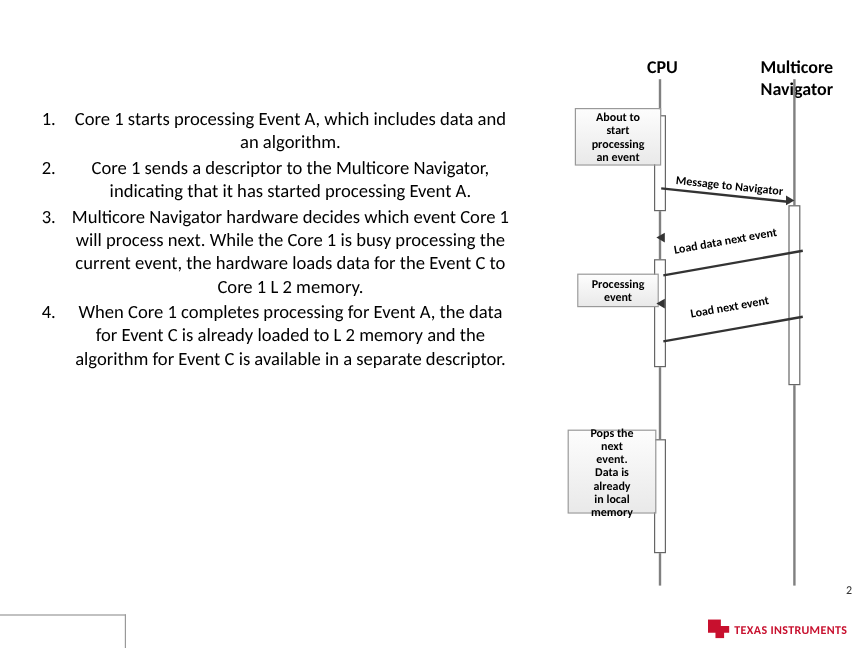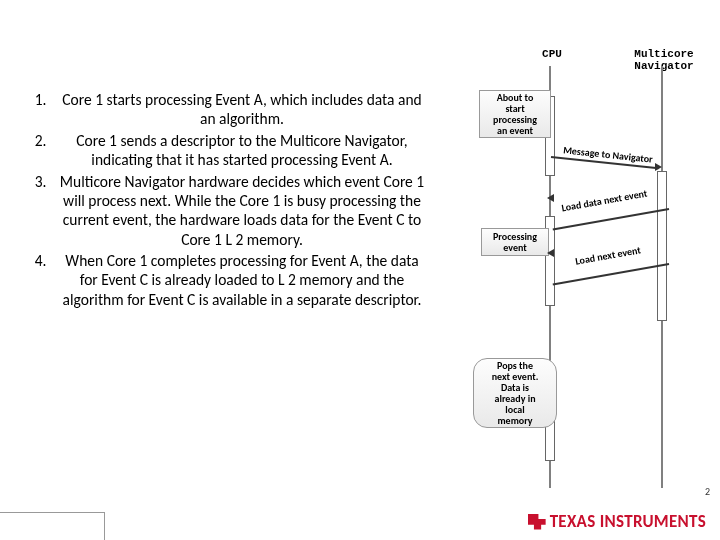--- a/index.html
+++ b/index.html
@@ -4,52 +4,52 @@
 <style>
   * { box-sizing: border-box; margin: 0; padding: 0; }
   html, body { width: 720px; height: 540px; font-family: Calibri, Arial, sans-serif; background: #fff; color: #000; overflow: hidden; }
   .slide { position: relative; width: 720px; height: 540px; }
   .title { font-size: 28px; font-weight: 700; text-align: center; padding-top: 10px; }
   .subtitle { position: absolute; top: 54px; left: 28px; font-size: 20px; font-weight: 400; }
   .list { position: absolute; top: 90px; left: 28px; width: 400px; font-size: 15.5px; line-height: 1.25; }
   .list ol { list-style: decimal; padding-left: 22px; }
   .list li { margin-bottom: 2px; padding-left: 6px; text-align: center; }
   .diagram { position: absolute; top: 48px; left: 455px; width: 245px; height: 440px; }
-  .hdr { position: absolute; top: 0; font-size: 11px; font-weight: 700; text-align: center; font-family: Liberation Mono, monospace; }
+  .hdr { position: absolute; top: 0; font-size: 15px; font-weight: 700; text-align: center; }
   .hdr-cpu { left: 72px; width: 50px; }
   .hdr-nav { left: 178px; width: 62px; }
   .life { position: absolute; top: 18px; bottom: 0; width: 2px; background: #808080; }
   .life-cpu { left: 94px; }
   .life-nav { left: 206px; }
   .act { position: absolute; background: #fff; border: 1px solid #666; width: 10px; left: -4px; }
   .cpu-a1 { top: 30px; height: 80px; }
   .cpu-a2 { top: 150px; height: 90px; }
   .cpu-a3 { top: 300px; height: 95px; }
   .nav-a1 { top: 105px; height: 150px; }
   .node { position: absolute; background: linear-gradient(#fdfdfd,#e9e9e9); border: 1px solid #999; font-size: 10px; font-weight: 700; text-align: center; display: flex; align-items: center; justify-content: center; padding: 3px 16px; line-height: 1.1; }
   .node1 { left: 24px; top: 42px; width: 72px; height: 48px; }
   .node2 { left: 26px; top: 180px; width: 68px; height: 28px; }
-  .node3 { left: 18px; top: 310px; width: 84px; height: 70px; border-radius: 14px; }
+  .node3 { left: 18px; top: 310px; width: 74px; height: 70px; }
   .arrow-line { position: absolute; height: 2px; background: #333; }
   .arr1 { top: 108px; left: 96px; width: 108px; transform-origin: left center; transform: rotate(6deg); }
   .arr2 { top: 160px; left: 96px; width: 118px; transform-origin: right center; transform: rotate(-10deg); }
   .arr3 { top: 215px; left: 96px; width: 118px; transform-origin: right center; transform: rotate(-10deg); }
   .arrow-head-r { position: absolute; width: 0; height: 0; border-top: 4px solid transparent; border-bottom: 4px solid transparent; border-left: 7px solid #333; }
   .arrow-head-l { position: absolute; width: 0; height: 0; border-top: 4px solid transparent; border-bottom: 4px solid transparent; border-right: 7px solid #333; }
   .ah1 { top: 115px; left: 200px; }
   .ah2 { top: 146px; left: 92px; }
   .ah3 { top: 201px; left: 92px; }
   .lbl { position: absolute; font-size: 10px; font-weight: 700; white-space: nowrap; }
   .lbl1 { top: 100px; left: 108px; transform: rotate(6deg); }
   .lbl2 { top: 146px; left: 106px; transform: rotate(-10deg); }
   .lbl3 { top: 201px; left: 120px; transform: rotate(-10deg); }
   .pagenum { position: absolute; right: 10px; bottom: 42px; font-size: 10px; color: #333; }
   .logo { position: absolute; right: 14px; bottom: 8px; display: flex; align-items: center; gap: 4px; }
   .ti-mark { width: 18px; height: 16px; background: #c8102e; clip-path: polygon(0 0, 60% 0, 60% 35%, 100% 35%, 100% 70%, 75% 70%, 75% 100%, 35% 100%, 35% 70%, 0 70%); }
-  .ti-text { font-size: 17px; font-weight: 700; color: #c8102e; letter-spacing: 0.3px; }
+  .ti-text { font-size: 10px; font-weight: 700; color: #c8102e; letter-spacing: 0.3px; }
   .bottombar { position: absolute; left: 0; bottom: 0; width: 105px; height: 28px; border-top: 1px solid #999; border-right: 1px solid #999; background: #fff; }
 </style>
 </head>
 <body>
 
 <div class="slide">
 
   <div class="list">
     <ol>
       <li>Core 1 starts processing Event A, which includes data and an algorithm.</li>

